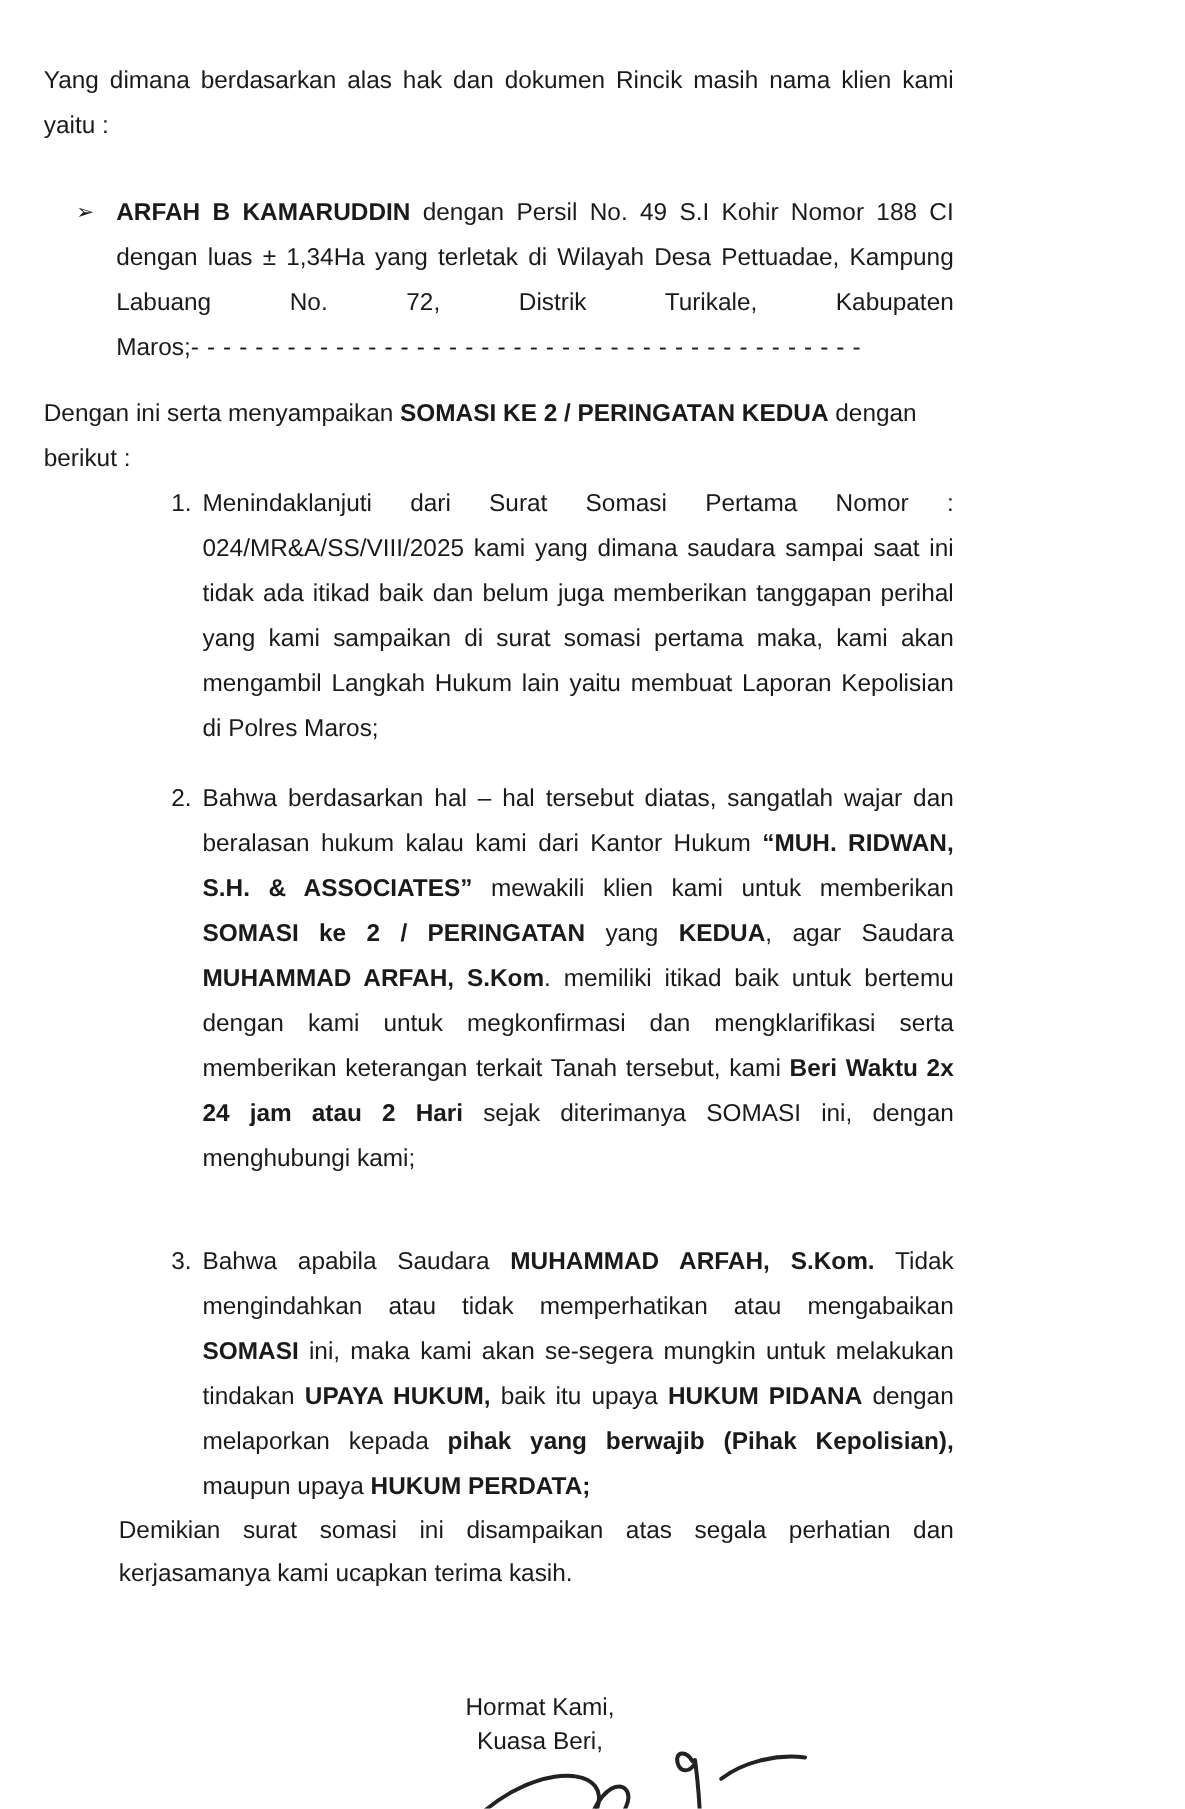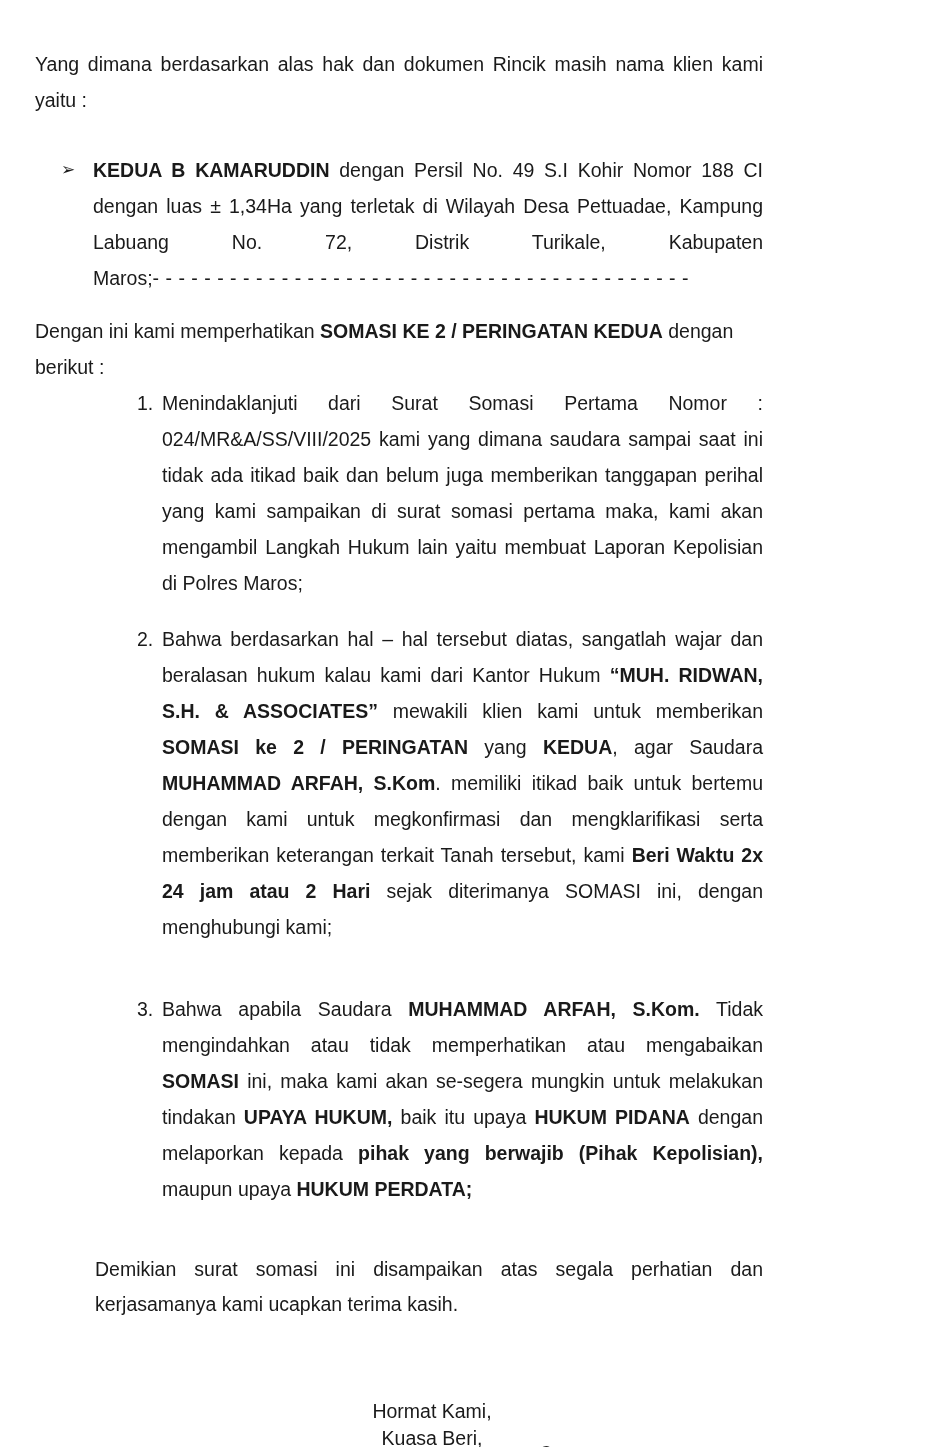--- a/index.html
+++ b/index.html
@@ -16,44 +16,44 @@
   .just{text-align:justify;}
   .b{font-weight:700;text-align:center;}
   .u{text-decoration-thickness:2px;text-underline-offset:3px;}
   .bullet{position:relative;padding-left:58px;margin-top:34px;}
   .bullet .marker{position:absolute;left:26px;top:0;font-size:17px;}
   .lead{margin-top:17px;}
   .item{position:relative;padding-left:127px;}
   .item .num{position:absolute;left:102px;top:0;}
   .item-2{margin-top:20px;}
   .item-3{margin-top:46px;}
-  .closing{margin-top:45px;margin-left:60px;line-height:35px;}
+  .closing{margin-left:60px;line-height:35px;}
   .dash-run{white-space:nowrap;letter-spacing:.5px;}
   .sig-lines{margin-top:76px;text-align:center;line-height:27px;position:relative;left:33px;}
   .sig-canvas{position:relative;height:272px;}
   .sig-svg{position:absolute;left:285px;top:-19px;}
   .sig-name{
     position:absolute;left:32px;right:0;top:119px;text-align:center;
     font-weight:700;font-size:20px;letter-spacing:.4px;
     text-decoration:underline;text-decoration-thickness:2.5px;text-underline-offset:4px;
   }
 </style>
 </head>
 <body>
 
 <div class="page">
 
   <p class="just">Yang dimana berdasarkan alas hak dan dokumen Rincik masih nama klien kami yaitu :</p>
 
   <div class="bullet just">
     <span class="marker">➢</span>
-    <span><span class="b">KEDUA B KAMARUDDIN</span><span> dengan Persil No. 49 S.I Kohir Nomor 188 CI dengan luas ± 1,34Ha yang terletak di Wilayah Desa Pettuadae, Kampung Labuang No. 72, Distrik Turikale, Kabupaten Maros;</span></span><span class="dash-run">- - - - - - - - - - - - - - - - - - - - - - - - - - - - - - - - - - - - - - - - - -</span>
+    <span><span class="b">ARFAH B KAMARUDDIN</span><span> dengan Persil No. 49 S.I Kohir Nomor 188 CI dengan luas ± 1,34Ha yang terletak di Wilayah Desa Pettuadae, Kampung Labuang No. 72, Distrik Turikale, Kabupaten Maros;</span></span><span class="dash-run">- - - - - - - - - - - - - - - - - - - - - - - - - - - - - - - - - - - - - - - - - -</span>
   </div>
 
-  <p class="lead"><span>Dengan ini kami memperhatikan </span><span class="b">SOMASI KE 2 / PERINGATAN KEDUA</span><span> dengan berikut :</span></p>
+  <p class="lead"><span>Dengan ini serta menyampaikan </span><span class="b">SOMASI KE 2 / PERINGATAN KEDUA</span><span> dengan berikut :</span></p>
 
   <div class="item just item-1">
     <span class="num">1.</span>
     <span><span>Menindaklanjuti dari Surat Somasi Pertama Nomor : 024/MR&amp;A/SS/VIII/2025 kami yang dimana saudara sampai saat ini tidak ada itikad baik dan belum juga memberikan tanggapan perihal yang kami sampaikan di surat somasi pertama maka, kami akan mengambil Langkah Hukum lain yaitu membuat Laporan Kepolisian di Polres Maros;</span></span>
   </div>
 
   <div class="item just item-2">
     <span class="num">2.</span>
     <span><span>Bahwa berdasarkan hal – hal tersebut diatas, sangatlah wajar dan beralasan hukum kalau kami dari Kantor Hukum </span><span class="b">“MUH. RIDWAN, S.H. &amp; ASSOCIATES”</span><span> mewakili klien kami untuk memberikan </span><span class="b u">SOMASI ke 2 / PERINGATAN</span><span> yang </span><span class="b">KEDUA</span><span>, agar Saudara </span><span class="b">MUHAMMAD ARFAH, S.Kom</span><span>. memiliki itikad baik untuk bertemu dengan kami untuk megkonfirmasi dan mengklarifikasi serta memberikan keterangan terkait Tanah tersebut, kami </span><span class="b u">Beri Waktu 2x 24 jam atau 2 Hari</span><span> sejak diterimanya SOMASI ini, dengan menghubungi kami;</span></span>
   </div>

